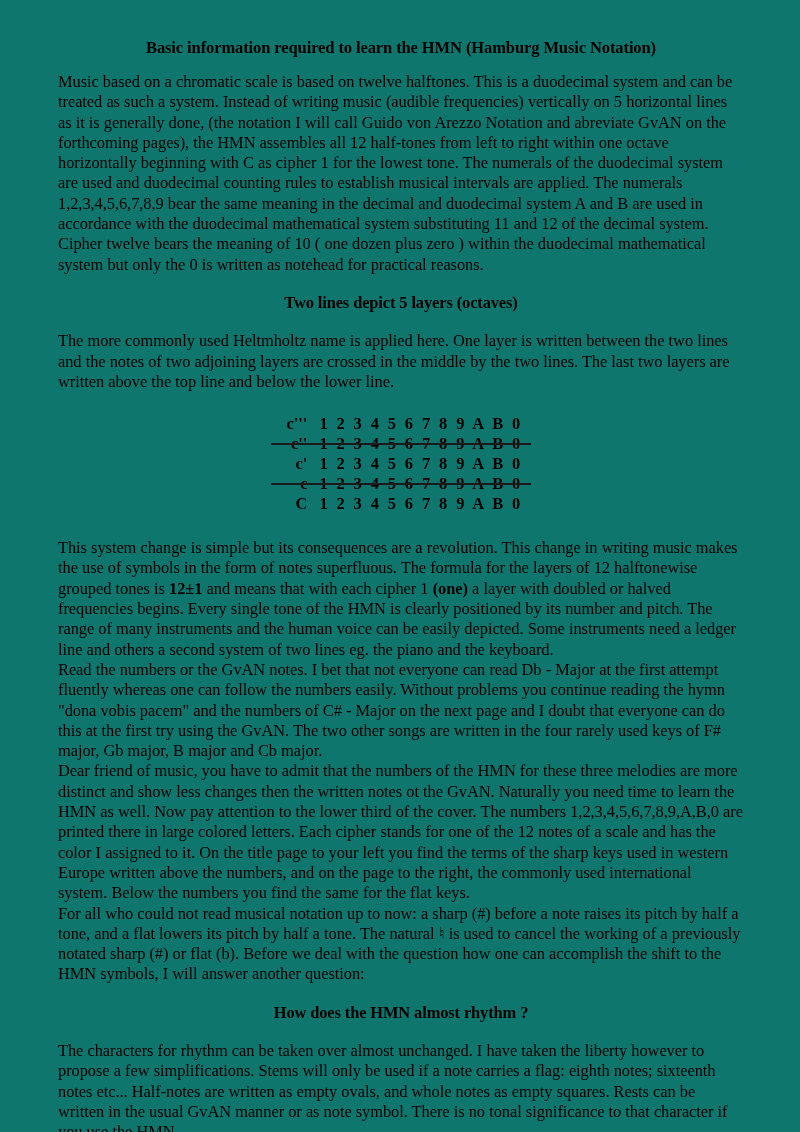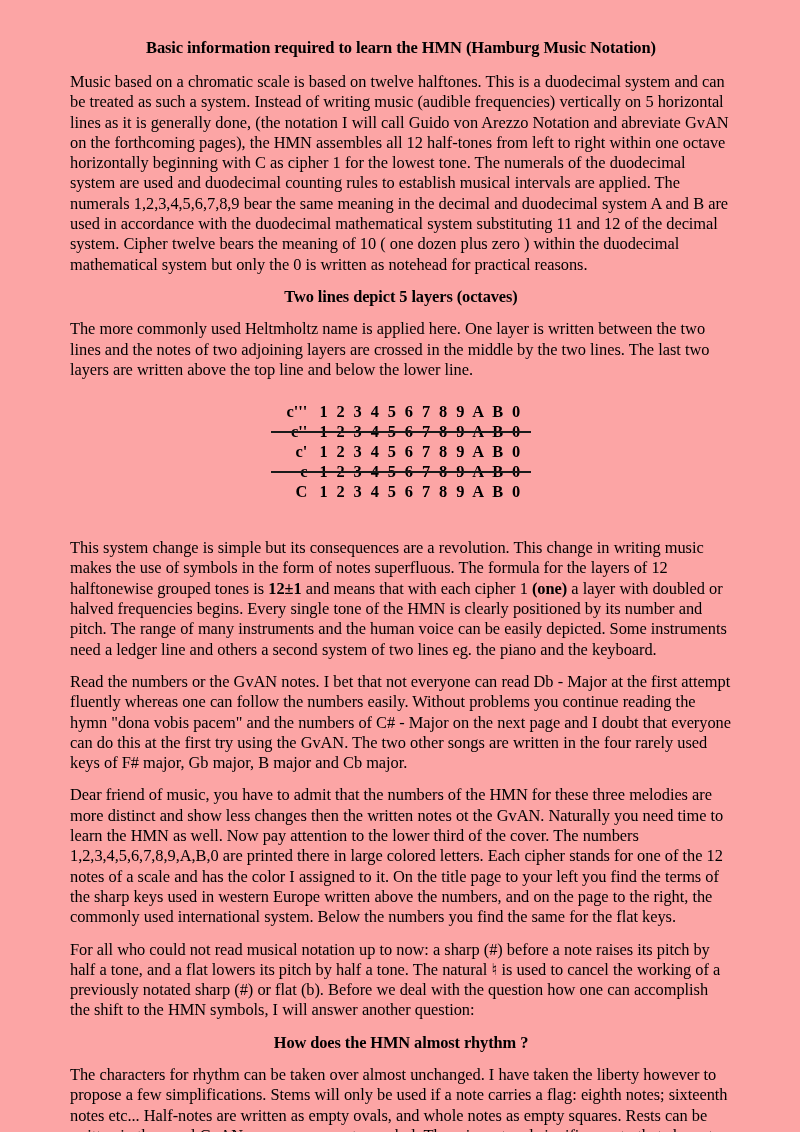--- a/index.html
+++ b/index.html
@@ -14,48 +14,48 @@
     color: #000000;
     -webkit-font-smoothing: antialiased;
   }
 
   .page {
     position: relative;
     width: 800px;
     height: 1132px;
     box-sizing: border-box;
     padding: 38px 56px 0 58px;
-    background: #fca5a5;
+    background: #0f766e;
   }
 
   .doc-title {
     text-align: center;
     font-weight: bold;
     font-size: 16.5px;
     line-height: 20px;
     letter-spacing: -0.1px;
     margin: 0 0 14px 0;
   }
   .doc-title .tline { display: block; }
 
   p.body-text {
-    margin: 12px;
+    margin: 0;
     font-size: 16.4px;
     line-height: 20.3px;
     text-align: left;
     letter-spacing: -0.05px;
     word-spacing: 0.1px;
   }
 
   h2.section-heading {
     text-align: center;
     font-weight: bold;
     font-size: 16.4px;
     line-height: 20.3px;
-    margin: 12px;
+    margin: 18px;
     letter-spacing: -0.1px;
   }
 
   
   .notation-block {
     margin: 18px 0 0 0;
     padding: 0;
     display: flex;
     justify-content: center;
   }

